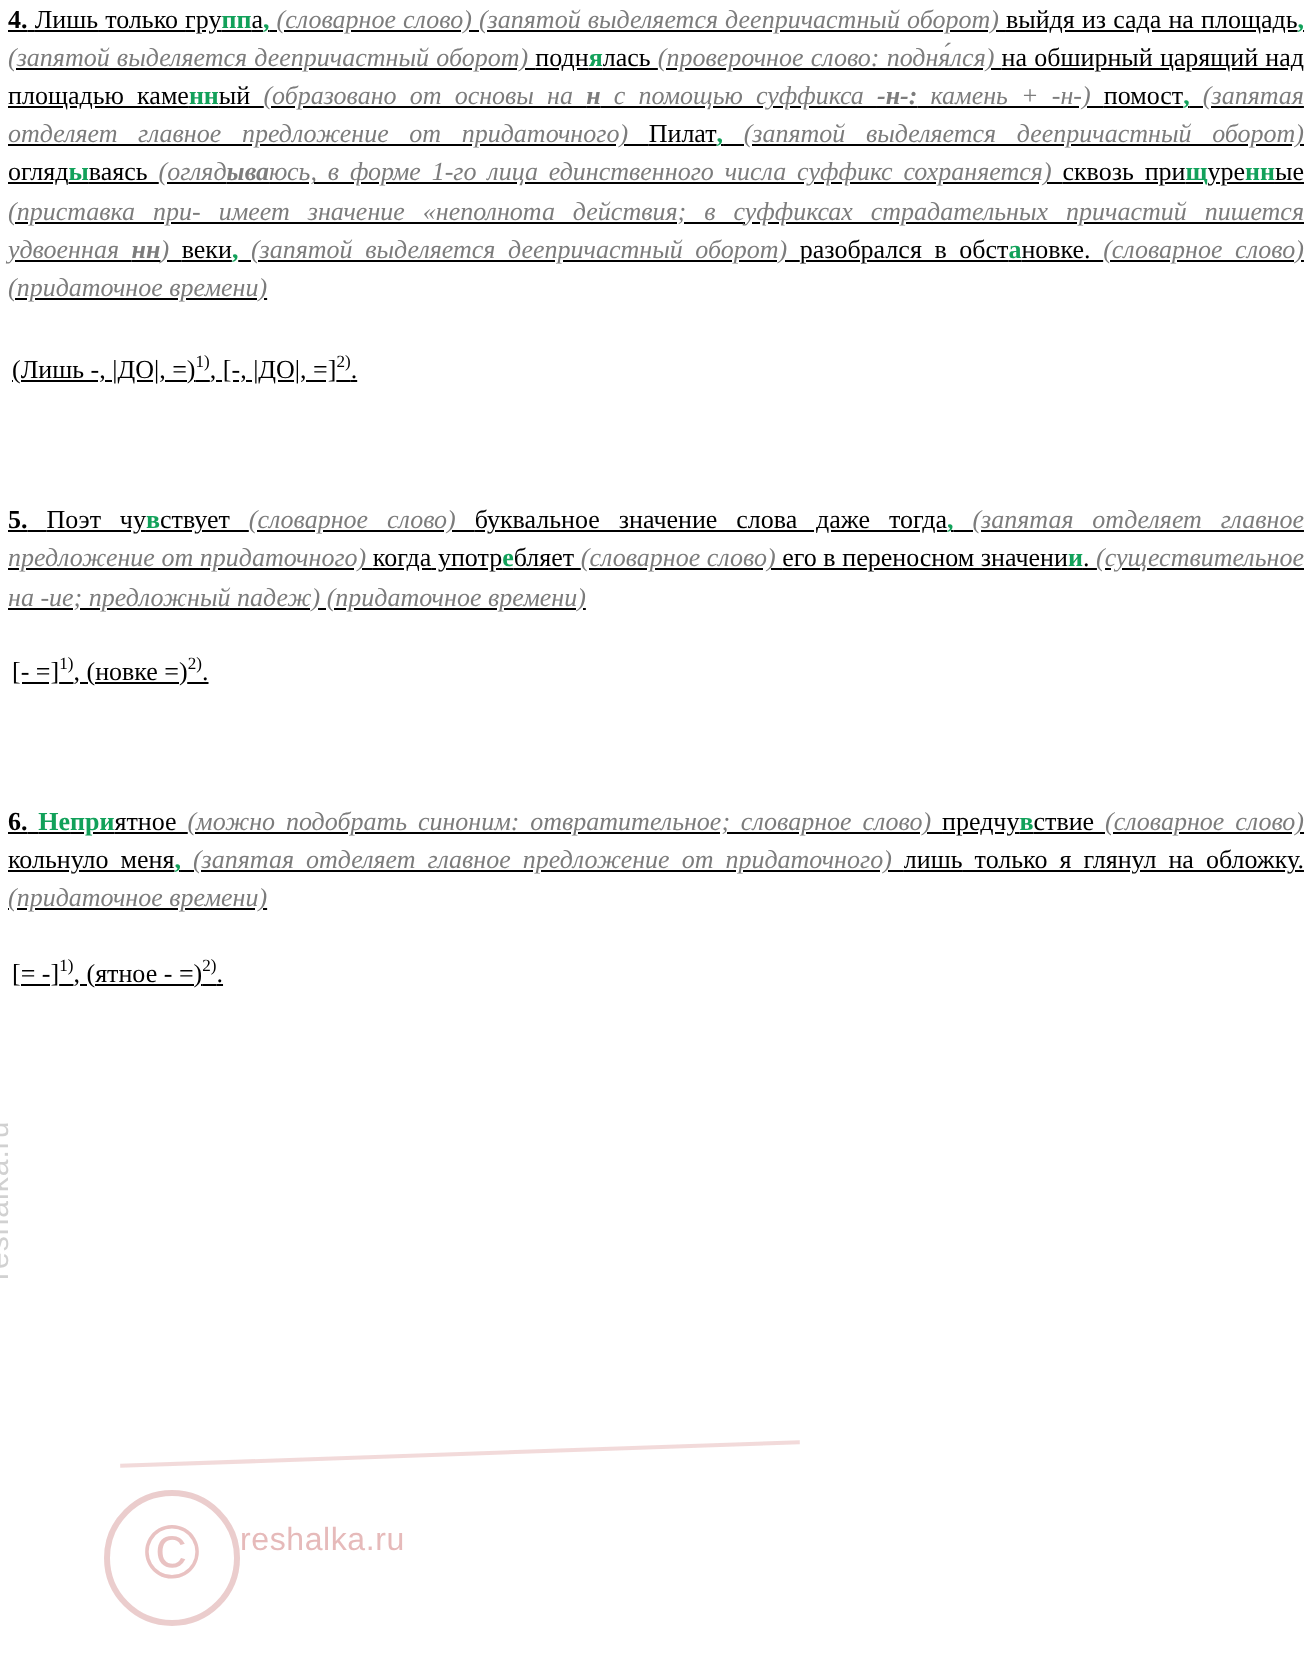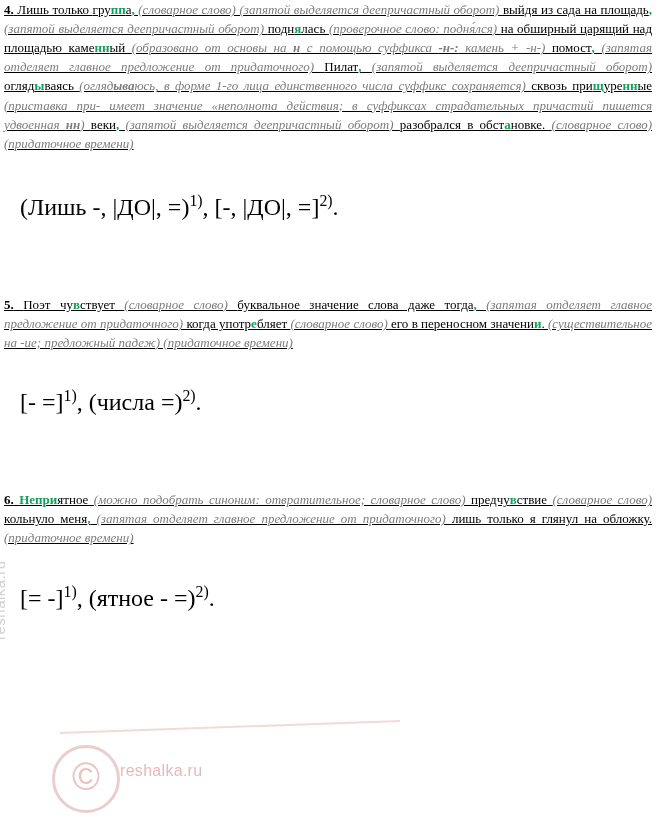--- a/index.html
+++ b/index.html
@@ -42,24 +42,25 @@
   .note {
     color: #7c7c7c;
     font-style: italic;
   }
   .note-b {
     color: #7c7c7c;
     font-style: italic;
     font-weight: bold;
   }
   .scheme {
-    font-size: 24px;
+    font-size: 13px;
     line-height: 1.5;
-    margin: 16px;
+    margin: 2px;
     padding: 0 6px 0 4px;
+    text-decoration: underline;
   }
   sup { font-size: 0.66em; vertical-align: super; line-height: 0; }
   .gap-lg { height: 54px; }
   .gap-sm { height: 16px; }
   .spacer-scheme { height: 20px; }
 
   
   .wm-left {
     position: absolute;
     left: -9px;
@@ -132,21 +133,21 @@
   <div class="block">
     <p class="para">
       <span class="num">5.</span>
       <span><span>Поэт чу</span><span class="green">в</span><span>ствует </span><span class="note">(словарное слово) </span><span>буквальное значение слова даже тогда</span><span class="green">,</span><span class="note"> (запятая отделяет главное предложение от придаточного) </span><span class="u">когда</span><span> употр</span><span class="green">е</span><span>бляет </span><span class="note">(словарное слово) </span><span>его в переносном значени</span><span class="green">и</span><span>. </span><span class="note">(существительное на -ие; предложный падеж) (придаточное времени)</span></span>
     </p>
   </div>
 
   <div class="gap-sm"></div>
 
   <p class="scheme">
-    <span>[- =]</span><sup>1)</sup><span>, (числа =)</span><sup>2)</sup><span>.</span>
+    <span>[- =]</span><sup>1)</sup><span>, (новке =)</span><sup>2)</sup><span>.</span>
   </p>
 
   <div class="gap-lg"></div>
 
   <div class="block">
     <p class="para">
       <span class="num">6.</span>
       <span><span class="green">Не</span><span class="green">при</span><span>ятное </span><span class="note">(можно подобрать синоним: отвратительное; словарное слово) </span><span>предчу</span><span class="green">в</span><span>ствие </span><span class="note">(словарное слово) </span><span>кольнуло меня</span><span class="green">,</span><span class="note"> (запятая отделяет главное предложение от придаточного) </span><span class="u">лишь</span><span> только я глянул на обложку. </span><span class="note">(придаточное времени)</span></span>
     </p>
   </div>

